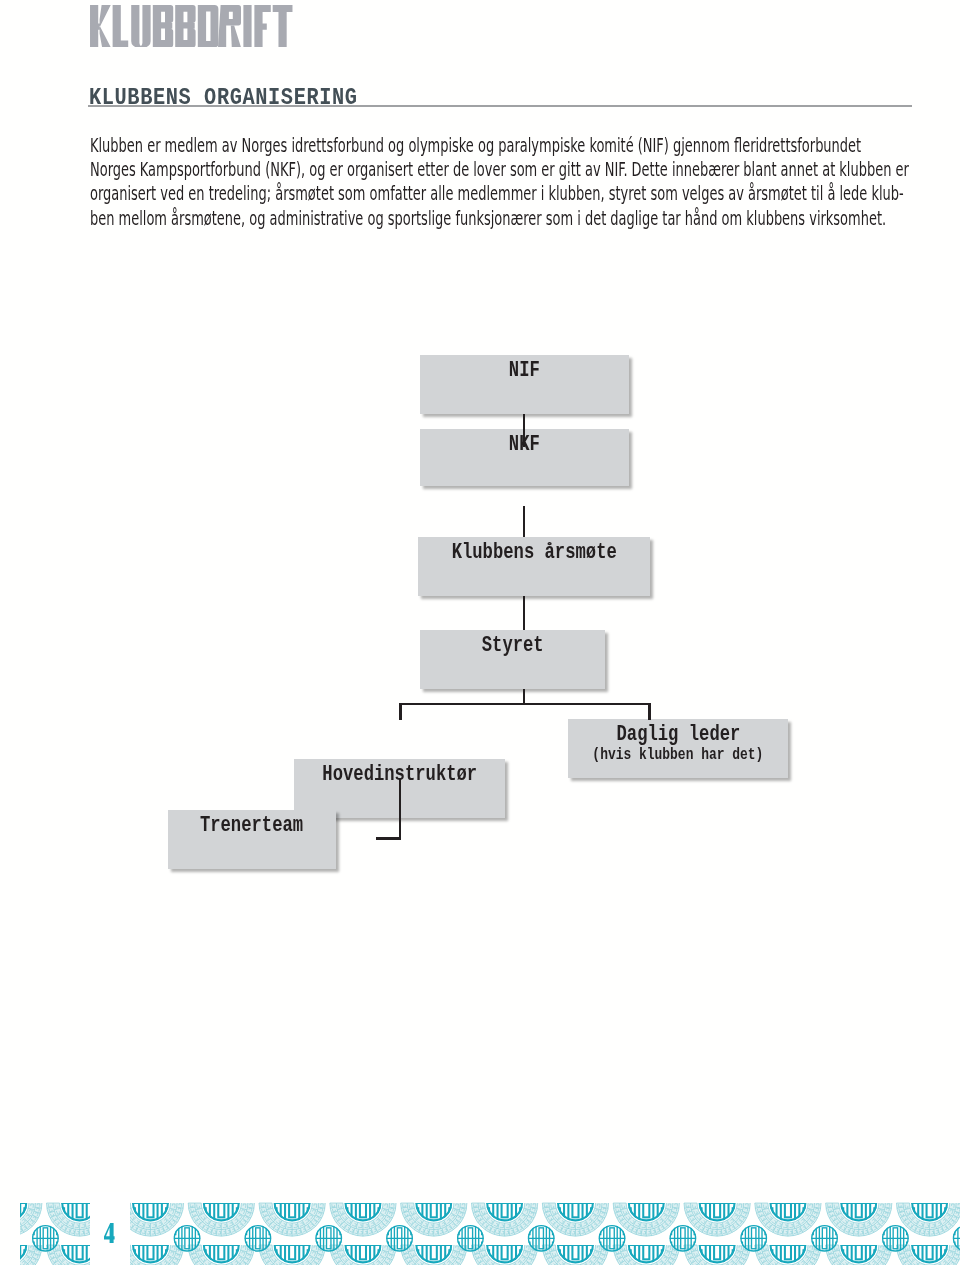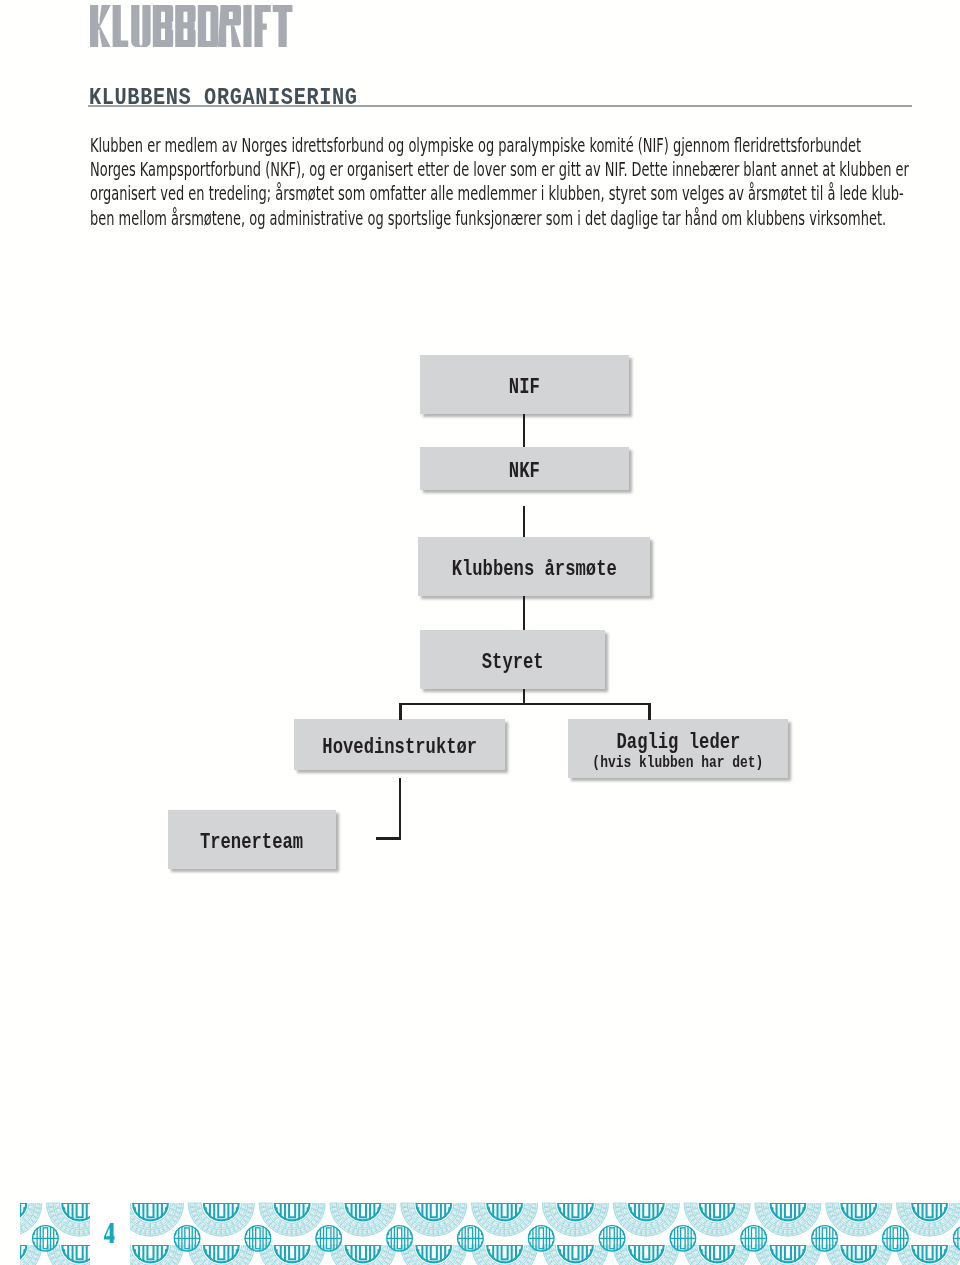--- a/index.html
+++ b/index.html
@@ -7,21 +7,21 @@
        font-family:"DejaVu Sans Condensed","DejaVu Sans",sans-serif;-webkit-font-smoothing:antialiased;}
   .page{position:absolute;left:0;top:0;width:960px;height:1265px;margin-left:20px;}
   .doc-title{position:absolute;left:70px;top:4.6px;}
   .section-title{position:absolute;left:68.8px;top:84.6px;font-family:"Liberation Mono",monospace;
        font-weight:bold;font-size:23.4px;letter-spacing:0.70px;color:#434f56;white-space:nowrap;
        transform:scaleX(0.868);transform-origin:left top;}
   .rule{position:absolute;left:68px;top:104.8px;width:824px;height:2.2px;background:#a0a2a4;}
   .body-text{position:absolute;left:69.6px;top:134.2px;width:900px;font-size:19.1px;color:#231f20;}
   .body-text p{margin:0;height:24.15px;line-height:24.15px;white-space:nowrap;letter-spacing:0px;
       transform:scaleX(0.7555);transform-origin:left center;}
-  .node{position:absolute;background:#d2d4d6;display:flex;align-items:center;justify-content:center;
+  .node{position:absolute;background:#d2d4d6;display:flex;align-items:center;
         flex-direction:column;font-family:"Liberation Mono",monospace;font-weight:bold;color:#231f20;
         font-size:21.5px;letter-spacing:0px;line-height:1.12;}
   .node span{display:block;transform:scaleX(0.80) translateY(2.6px);}
   .node{box-shadow:3.2px 3.2px 2.6px rgba(0,0,0,0.30);}
   .node span{position:relative;z-index:1;white-space:nowrap;}
   .sub{font-size:16.2px;letter-spacing:0;}
   .line{position:absolute;background:#231f20;}
   .footer{position:absolute;left:0;top:1192px;width:960px;height:73px;overflow:hidden;}
   .footmask{position:absolute;left:69.5px;top:1192px;width:40px;height:73px;background:#ffffff;}
   .pagenum{position:absolute;left:84.1px;top:1223.1px;}
@@ -47,30 +47,30 @@
   <div class="rule"></div>
   <div class="body-text">
     <p>Klubben er medlem av Norges idrettsforbund og olympiske og paralympiske komité (NIF) gjennom fleridrettsforbundet</p>
     <p>Norges Kampsportforbund (NKF), og er organisert etter de lover som er gitt av NIF. Dette innebærer blant annet at klubben er</p>
     <p>organisert ved en tredeling; årsmøtet som omfatter alle medlemmer i klubben, styret som velges av årsmøtet til å lede klub-</p>
     <p>ben mellom årsmøtene, og administrative og sportslige funksjonærer som i det daglige tar hånd om klubbens virksomhet.</p>
   </div>
   <div class="node" style="left:400px;top:355px;width:209px;height:59px">
       <span>NIF</span>
     </div>
-  <div class="node" style="left:400px;top:447px;width:209px;height:43px">
+  <div class="node" style="left:400px;top:429px;width:209px;height:57px">
       <span>NKF</span>
     </div>
   <div class="node" style="left:398px;top:537px;width:232px;height:59px">
       <span>Klubbens årsmøte</span>
     </div>
   <div class="node" style="left:400px;top:630px;width:185px;height:59px">
       <span>Styret</span>
     </div>
-  <div class="node" style="left:274px;top:719px;width:211px;height:51px">
+  <div class="node" style="left:274px;top:759px;width:211px;height:59px">
       <span>Hovedinstruktør</span>
     </div>
   <div class="node" style="left:548px;top:719px;width:220px;height:59px">
       <span>Daglig leder</span>
       <span class="sub">(hvis klubben har det)</span>
     </div>
   <div class="node" style="left:148px;top:810px;width:168px;height:59px">
       <span>Trenerteam</span>
     </div>
   <div class="line" style="left:502.9px;top:414.0px;width:2.5px;height:33.0px"></div>

